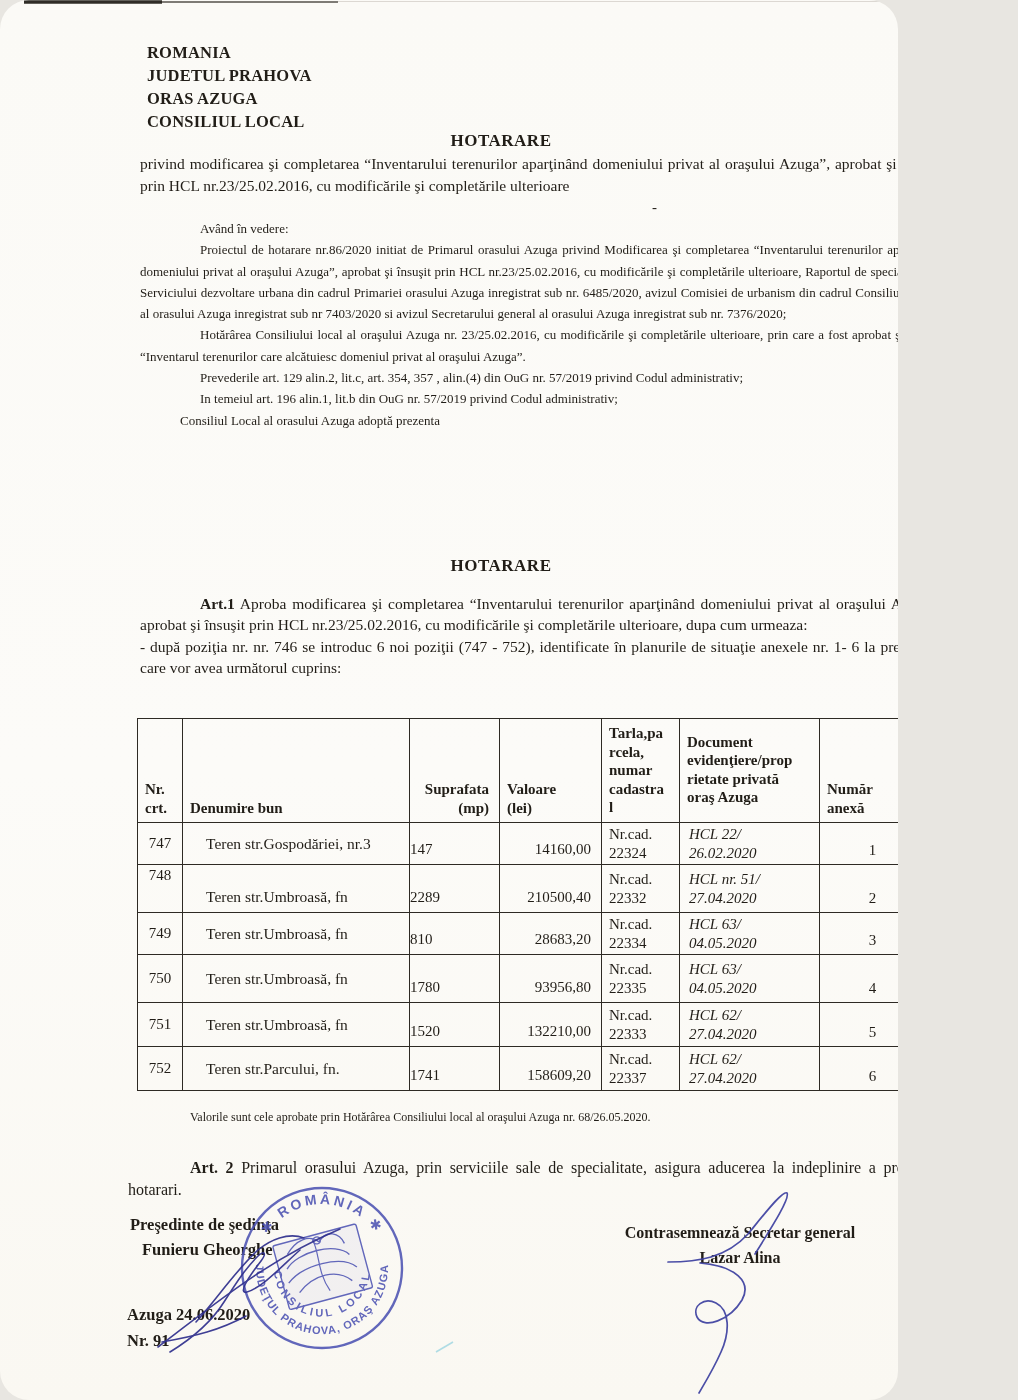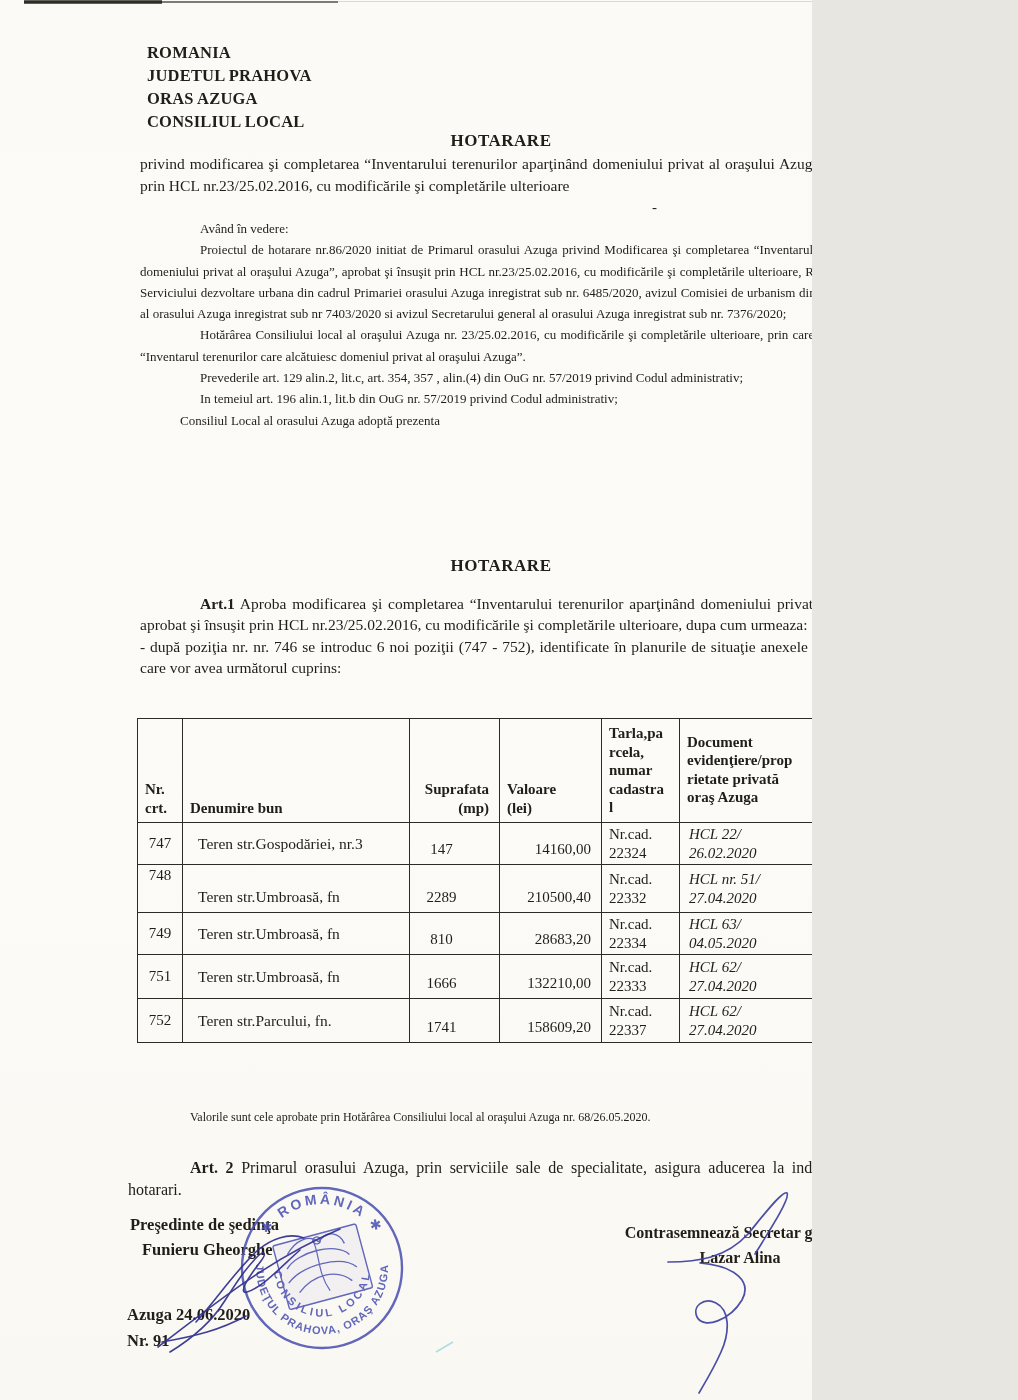--- a/index.html
+++ b/index.html
@@ -1,20 +1,20 @@
 <!DOCTYPE html>
 <html><head>
 <meta charset="utf-8">
 <style>
   * { margin:0; padding:0; box-sizing:border-box; }
   html,body { background:#e8e6e1; }
   .page {
-    position:relative; width:812px; height:1400px; overflow:hidden;
+    position:relative; width:898px; height:1400px; overflow:hidden;
     background:linear-gradient(180deg,#fbfaf6 0%, #fcfbf8 55%, #faf8f2 100%);
-    font-family:"Liberation Serif","DejaVu Serif",serif; color:#211d17;
+    font-family:"Liberation Serif","DejaVu Serif",serif; color:#211d17;border-radius:29px;
   }
   .abs { position:absolute; }
   .letterhead { left:147px; top:41px; font-weight:bold; font-size:16.5px; line-height:23px; letter-spacing:.2px; }
   .doc-title { left:140px; top:131px; width:722px; text-align:center; font-weight:bold; font-size:17px; letter-spacing:.5px; }
   .subtitle { left:140px; top:153px; width:802px; font-size:15.5px; line-height:21.5px; text-align:justify; }
   .dash { left:652px; top:199px; font-size:15px; }
   .preamble { left:140px; top:218px; width:802px; font-size:13px; line-height:21.3px; }
   .preamble p { text-align:justify; text-indent:60px; }
   .preamble .intro { text-align:left; }
   .preamble .adopt { font-weight:normal; text-indent:40px; text-align:left; }
@@ -24,23 +24,23 @@
   .art1 .b { text-align:justify; }
   .tablewrap { left:137px; top:718px; }
   table { border-collapse:collapse; width:788px; table-layout:fixed; font-size:15px; line-height:19px; }
   td,th { border:1.6px solid #2e2a24; padding:0; white-space:pre-line; overflow:hidden; }
   th { font-weight:bold; text-align:left; vertical-align:bottom; padding:3px 4px 5px 7px; font-size:15px; line-height:18.5px; }
   th.h-sup { text-align:right; padding-right:10px; }
   th.h-tar { vertical-align:top; padding-top:5px; }
   th.h-doc { vertical-align:middle; }
   td.c-nr  { vertical-align:middle; text-align:center; }
   tr.r748 td.c-nr { vertical-align:top; padding-top:1px; }
-  td.c-den { vertical-align:middle; padding-left:15px; font-size:15.5px; }
+  td.c-den { vertical-align:middle; padding-left:23px; font-size:15.5px; }
   tr.r748 td.c-den { vertical-align:bottom; padding-bottom:6px; }
-  td.c-sup { vertical-align:bottom; text-align:center; padding:0 26px 5px 0; }
+  td.c-sup { vertical-align:bottom; text-align:left; padding:0 26px 5px 0; }
   td.c-val { vertical-align:bottom; text-align:right; padding:0 10px 5px 0; }
   td.c-tar { vertical-align:middle; padding-left:7px; }
   td.c-doc { vertical-align:middle; padding-left:9px;font-style:italic; }
   td.c-anx { vertical-align:bottom; text-align:center; padding-bottom:4px; }
   .table-note { left:190px; top:1110px; font-size:12px; }
   .art2 { left:128px; top:1128px; width:814px; font-size:16px; line-height:22px; text-align:justify; text-indent:62px;margin-top:29px; }
   .sig-left { left:130px; top:1212px; font-weight:bold; font-size:16.5px; line-height:25px; }
   .sig-left .name { padding-left:12px; }
   .sig-right { left:592px; top:1220px; width:296px; text-align:center; font-weight:bold; font-size:16px; line-height:25px; }
   .place-date { left:127px; top:1305px; font-weight:bold; font-size:16.5px; }
@@ -138,24 +138,35 @@
         <td class="c-nr">749</td>
         <td class="c-den">Teren str.Umbroasă, fn</td>
         <td class="c-sup">810</td>
         <td class="c-val">28683,20</td>
         <td class="c-tar">Nr.cad.
 22334</td>
         <td class="c-doc">HCL 63/
 04.05.2020</td>
         <td class="c-anx">3</td>
       </tr>
+      <tr style="height:48px">
+        <td class="c-nr">750</td>
+        <td class="c-den">Teren str.Umbroasă, fn</td>
+        <td class="c-sup">1780</td>
+        <td class="c-val">93956,80</td>
+        <td class="c-tar">Nr.cad.
+22335</td>
+        <td class="c-doc">HCL 63/
+04.05.2020</td>
+        <td class="c-anx">4</td>
+      </tr>
       <tr style="height:44px">
         <td class="c-nr">751</td>
         <td class="c-den">Teren str.Umbroasă, fn</td>
-        <td class="c-sup">1666</td>
+        <td class="c-sup">1520</td>
         <td class="c-val">132210,00</td>
         <td class="c-tar">Nr.cad.
 22333</td>
         <td class="c-doc">HCL 62/
 27.04.2020</td>
         <td class="c-anx">5</td>
       </tr>
       <tr style="height:44px">
         <td class="c-nr">752</td>
         <td class="c-den">Teren str.Parcului, fn.</td>

